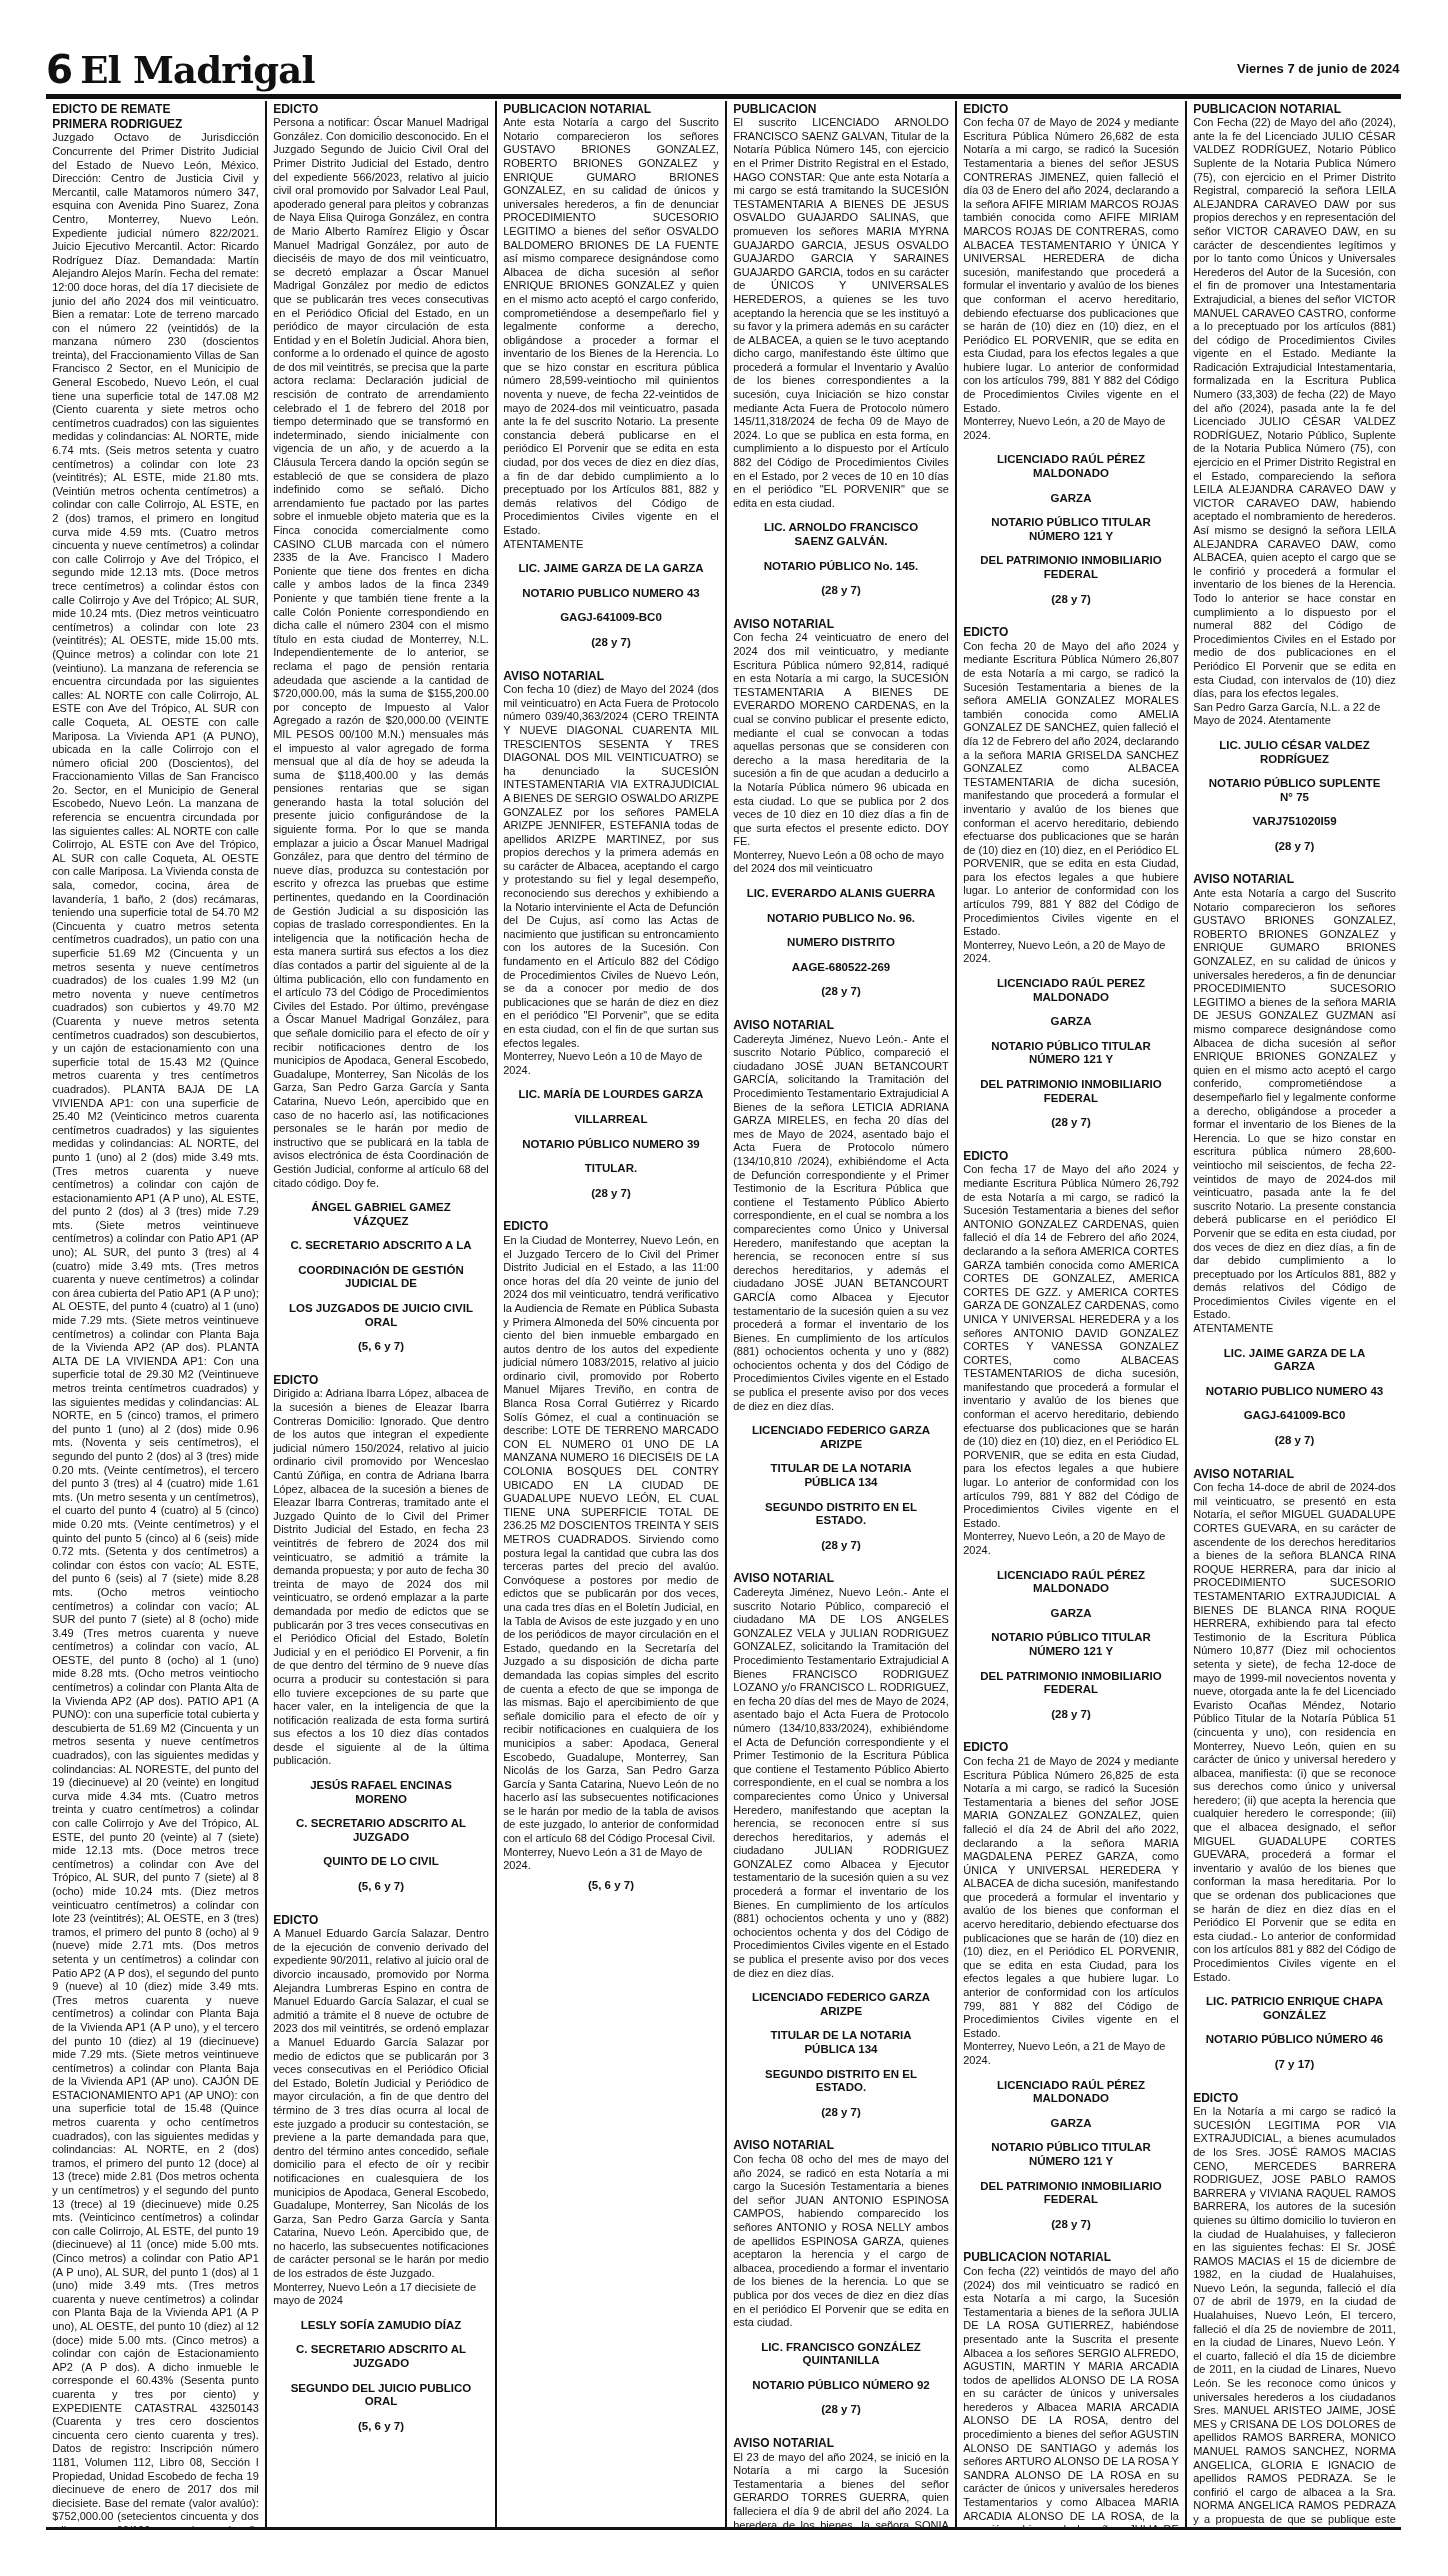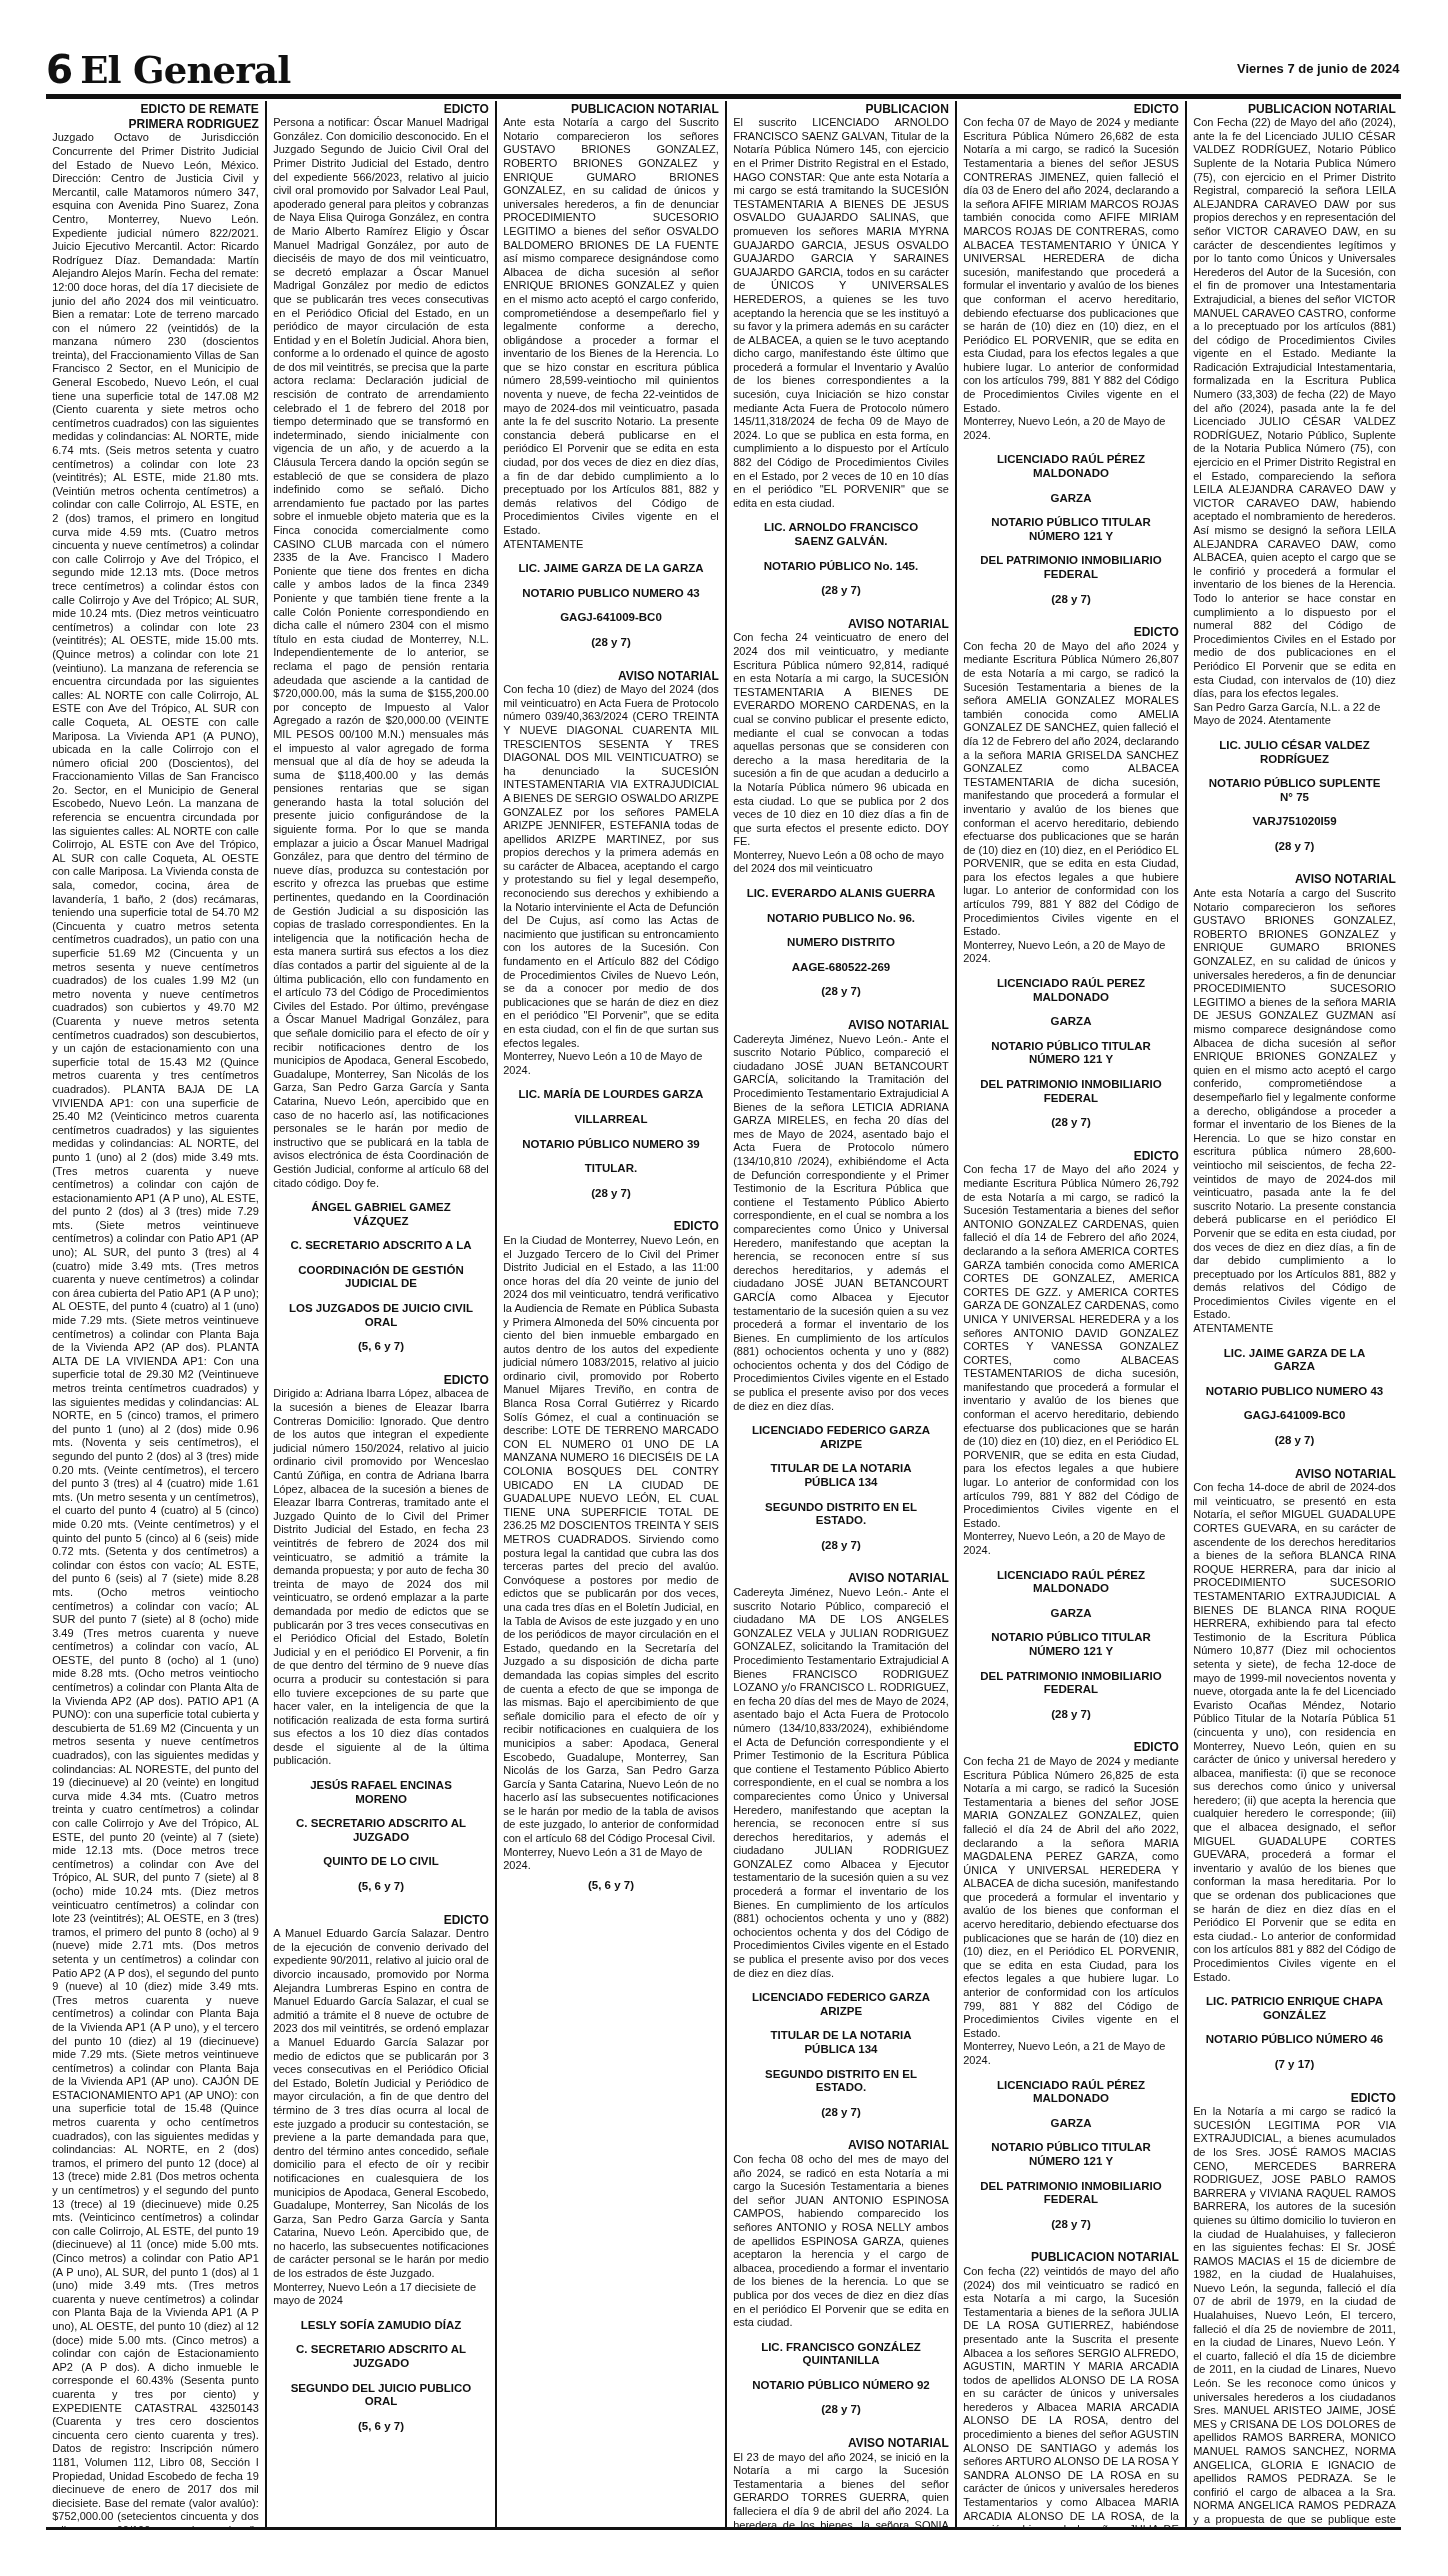--- a/index.html
+++ b/index.html
@@ -7,32 +7,32 @@
     .masthead { position: absolute; left: 46px; top: 48px; width: 1355px; height: 44px; }
     .logo { position: absolute; left: 0; top: 0; font-family: "DejaVu Serif", serif; font-weight: 900; font-size: 37px; letter-spacing: -0.8px; line-height: 44px; }
     .logo .pg { font-family: "DejaVu Sans", sans-serif; font-weight: 900; font-size: 39px; margin-right: 7.8px; }
     .dateline { position: absolute; right: 1.6px; top: 9.3px; font-weight: 700; font-size: 13px; line-height: 23.4px; }
     .toprule { position: absolute; left: 46px; top: 94px; width: 1355px; height: 4.7px; background: #111; }
     .botrule { position: absolute; left: 46px; top: 2527px; width: 1355px; height: 3.1px; background: #111; }
     .columns { position: absolute; left: 46px; top: 101px; width: 1355px; height: 2426px; display: flex; }
     .col { flex: 0 0 auto; box-sizing: border-box; padding: 0 6.2px; height: 100%; overflow: hidden; }
     .col + .col { border-left: 2.3px solid #111; }
     .notice { margin-bottom: 20px; }
-    .notice h3 { margin: 1.6px 0 0 0; font-size: 12px; line-height: 13.6px; font-weight: 700; text-align: right; }
+    .notice h3 { margin: 1.6px 0 0 0; font-size: 12px; line-height: 13.6px; font-weight: 700; text-align: left; }
     .notice p { margin: 0; font-size: 11px; line-height: 13.6px; text-align: justify; font-family: "Liberation Sans", sans-serif; font-stretch: condensed; }
     .notice .place { text-align: left; }
     .notice .sig { margin: 11px; font-size: 11.5px; line-height: 13.6px; font-weight: 700; text-align: center; }
     .notice .dates { margin: 6px; font-size: 11.5px; line-height: 13.6px; font-weight: 700; text-align: center; }
   </style>
 </head>
 <body>
 
 <div class="masthead">
   <div class="logo">
-    <span class="pg">6</span><span>El General</span>
+    <span class="pg">6</span><span>El Madrigal</span>
   </div>
   <div class="dateline">Viernes 7 de junio de 2024</div>
 </div>
 <div class="toprule"></div>
 
 <div class="columns" id="columns">
     <div class="col" style="width: 219px;">
       <div class="notice">
         <h3>EDICTO DE REMATE</h3>
         <h3>PRIMERA RODRIGUEZ</h3>

